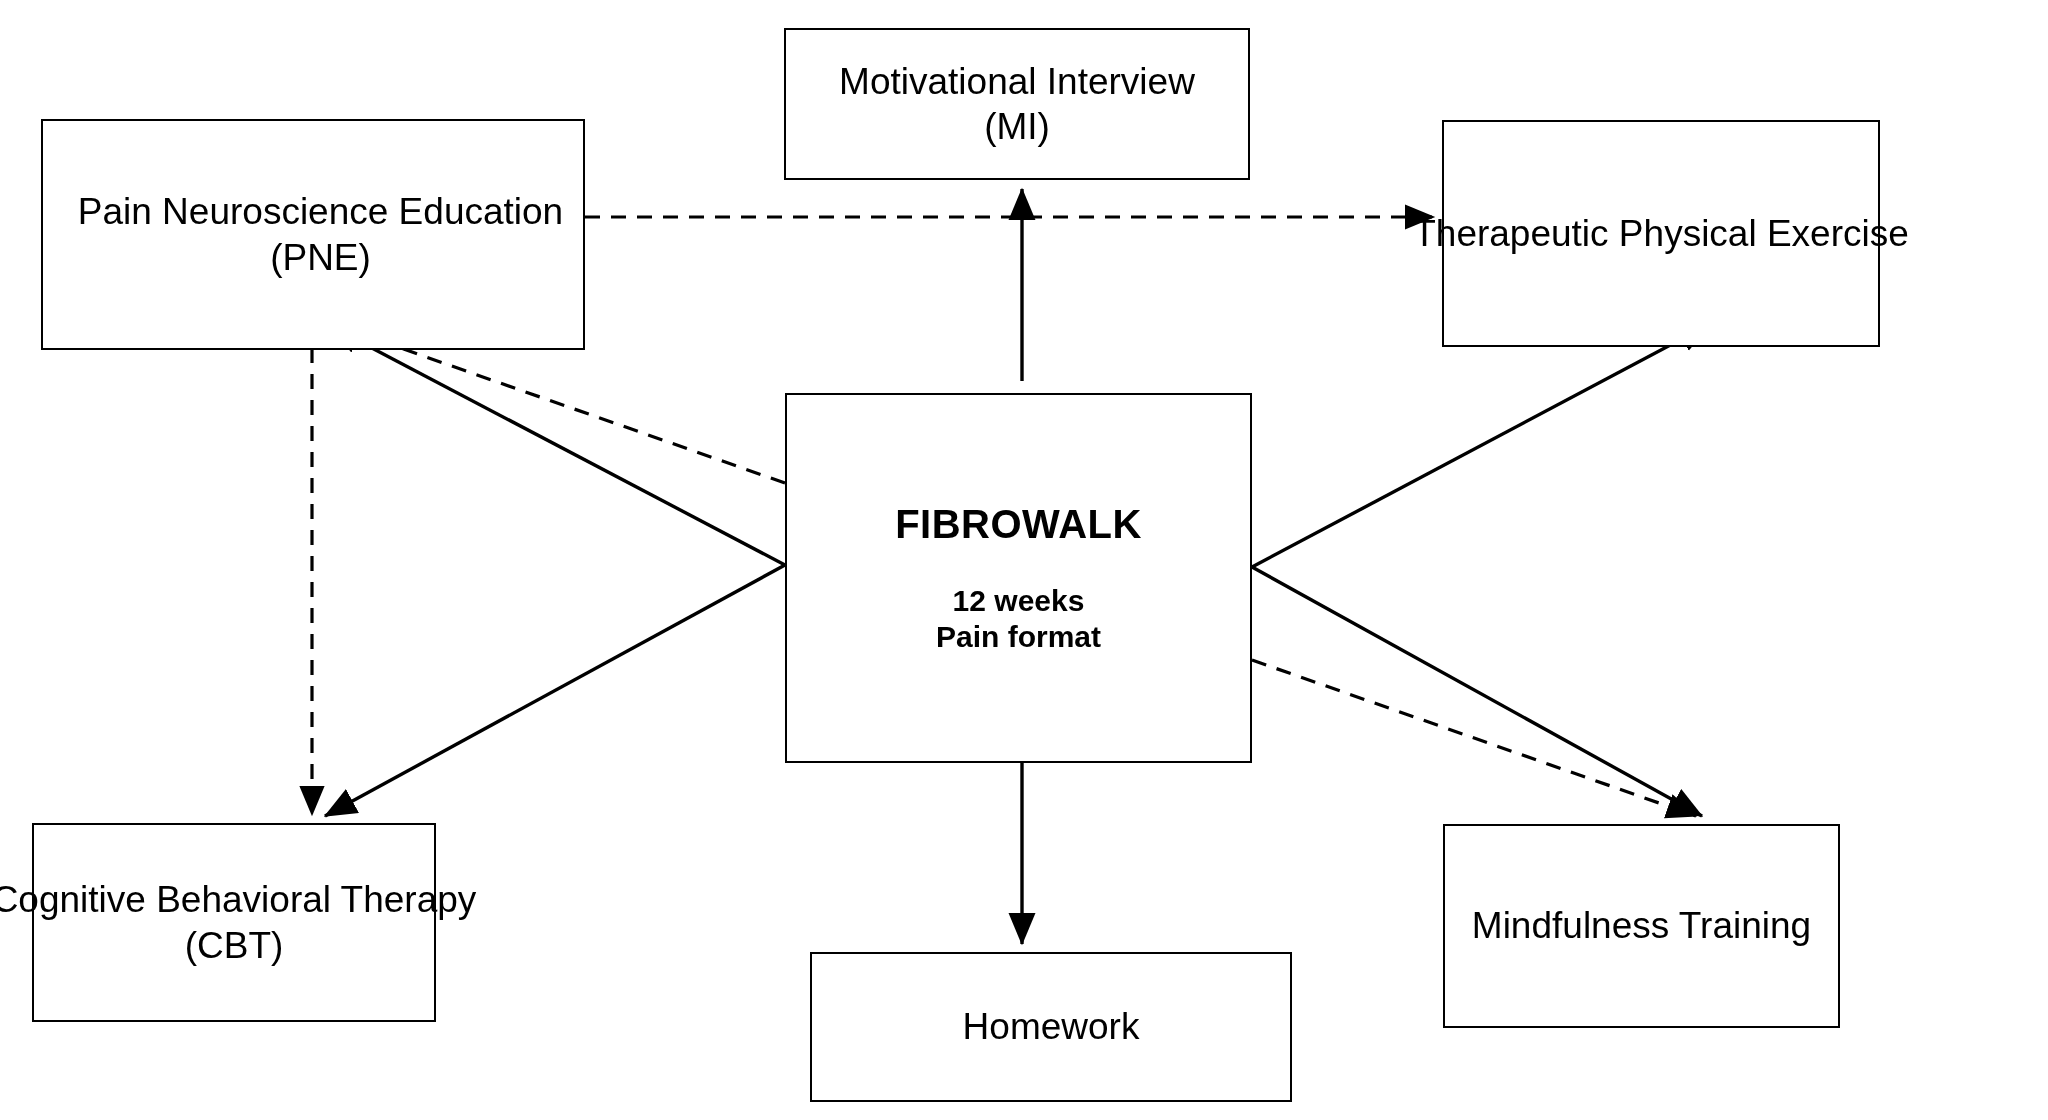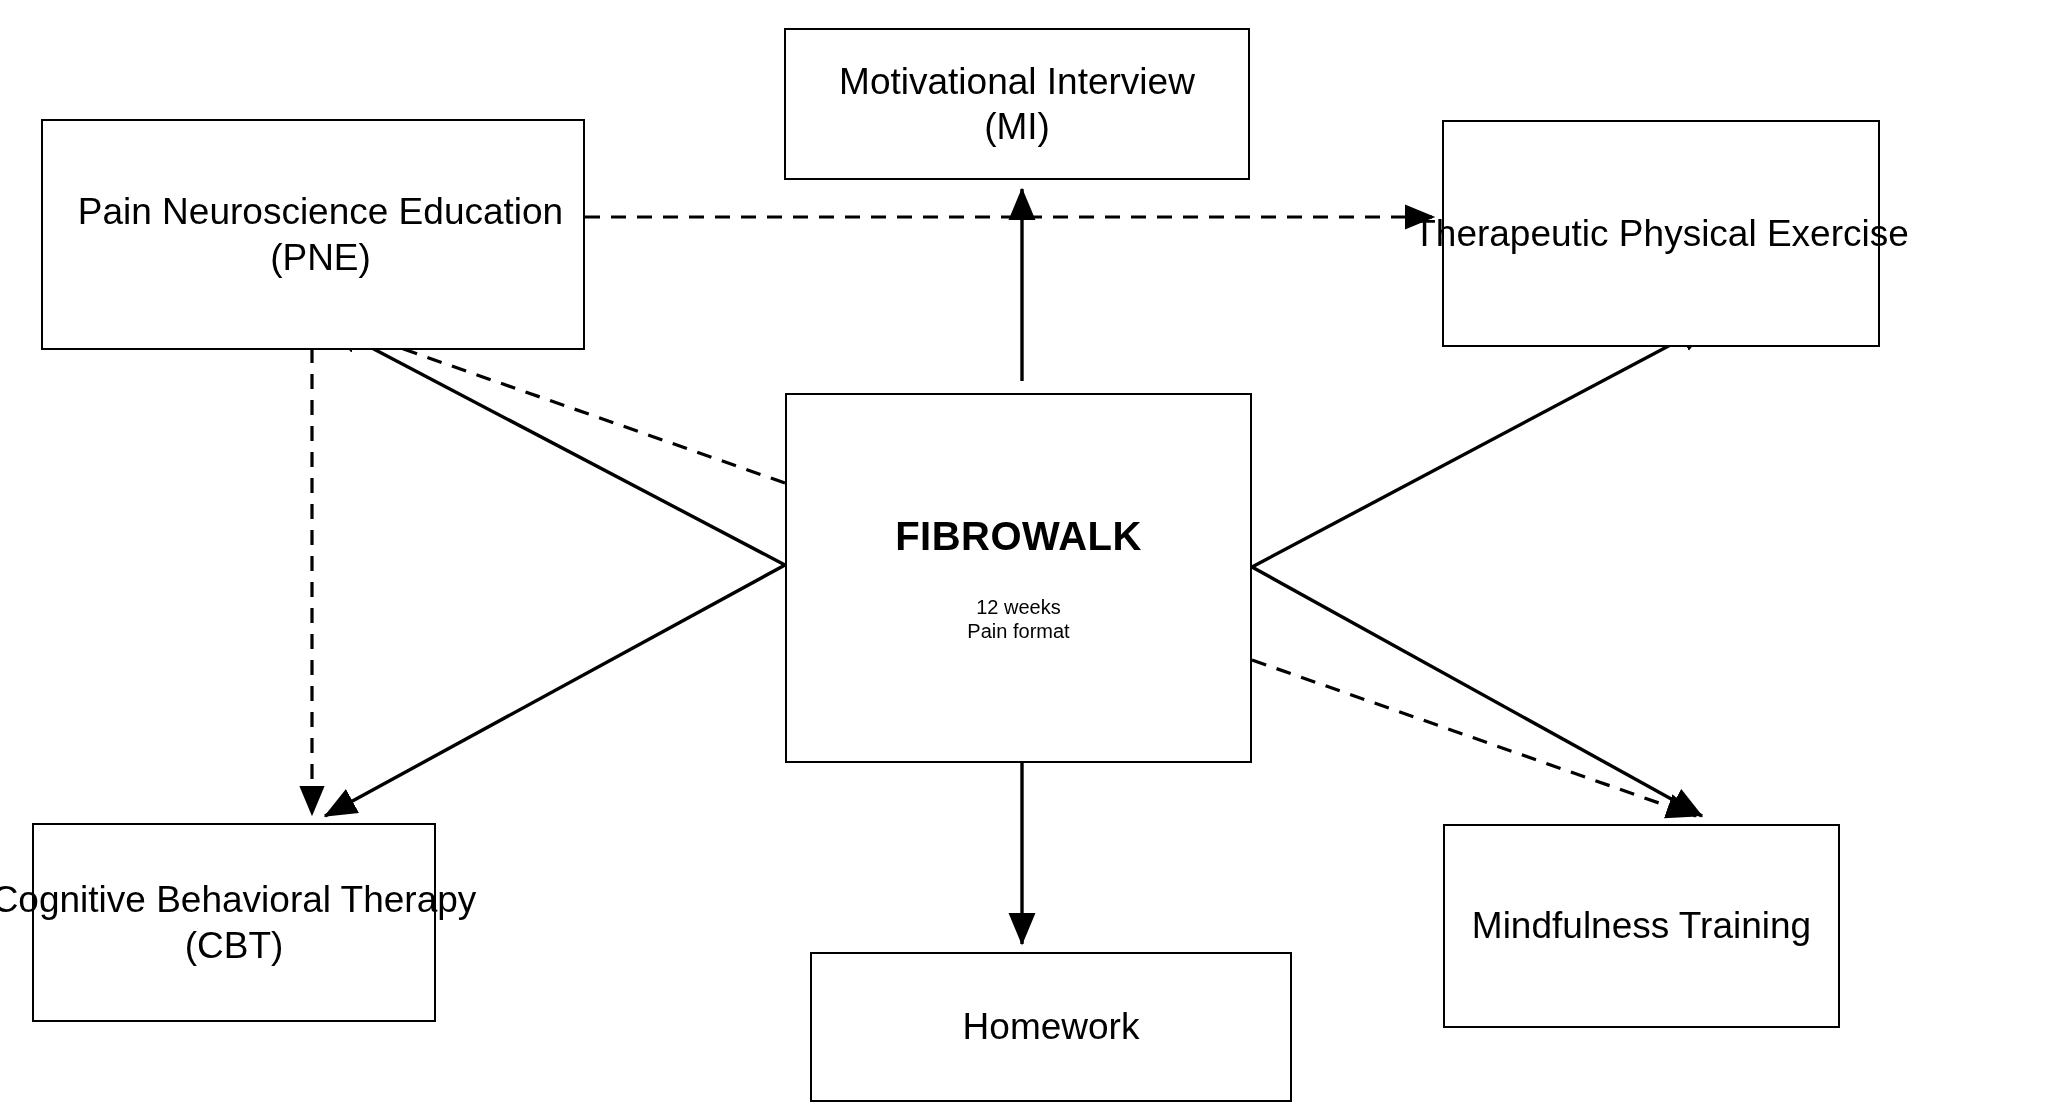--- a/index.html
+++ b/index.html
@@ -36,21 +36,21 @@
     color: #000000;
   }
   .node .line {
     display: block;
     line-height: 1.22;
     white-space: nowrap;
     text-align: center;
   }
   .label-lg { font-size: 37px; font-weight: 400; }
   .title-bold { font-size: 40px; font-weight: bold; letter-spacing: 0.5px; }
-  .sub { font-size: 20px; font-weight: 400; }
+  .sub { font-size: 30px; font-weight: 700; }
   .gap-top { margin-top: 34px; }
 </style>
 </head>
 <body>
 
 <div id="canvas">
 
   <svg class="edges" viewBox="0 0 2048 1120" xmlns="http://www.w3.org/2000/svg">
     <defs>
       <marker id="arrowSolid" markerWidth="11" markerHeight="11" refX="9.2" refY="4" orient="auto" markerUnits="strokeWidth">

